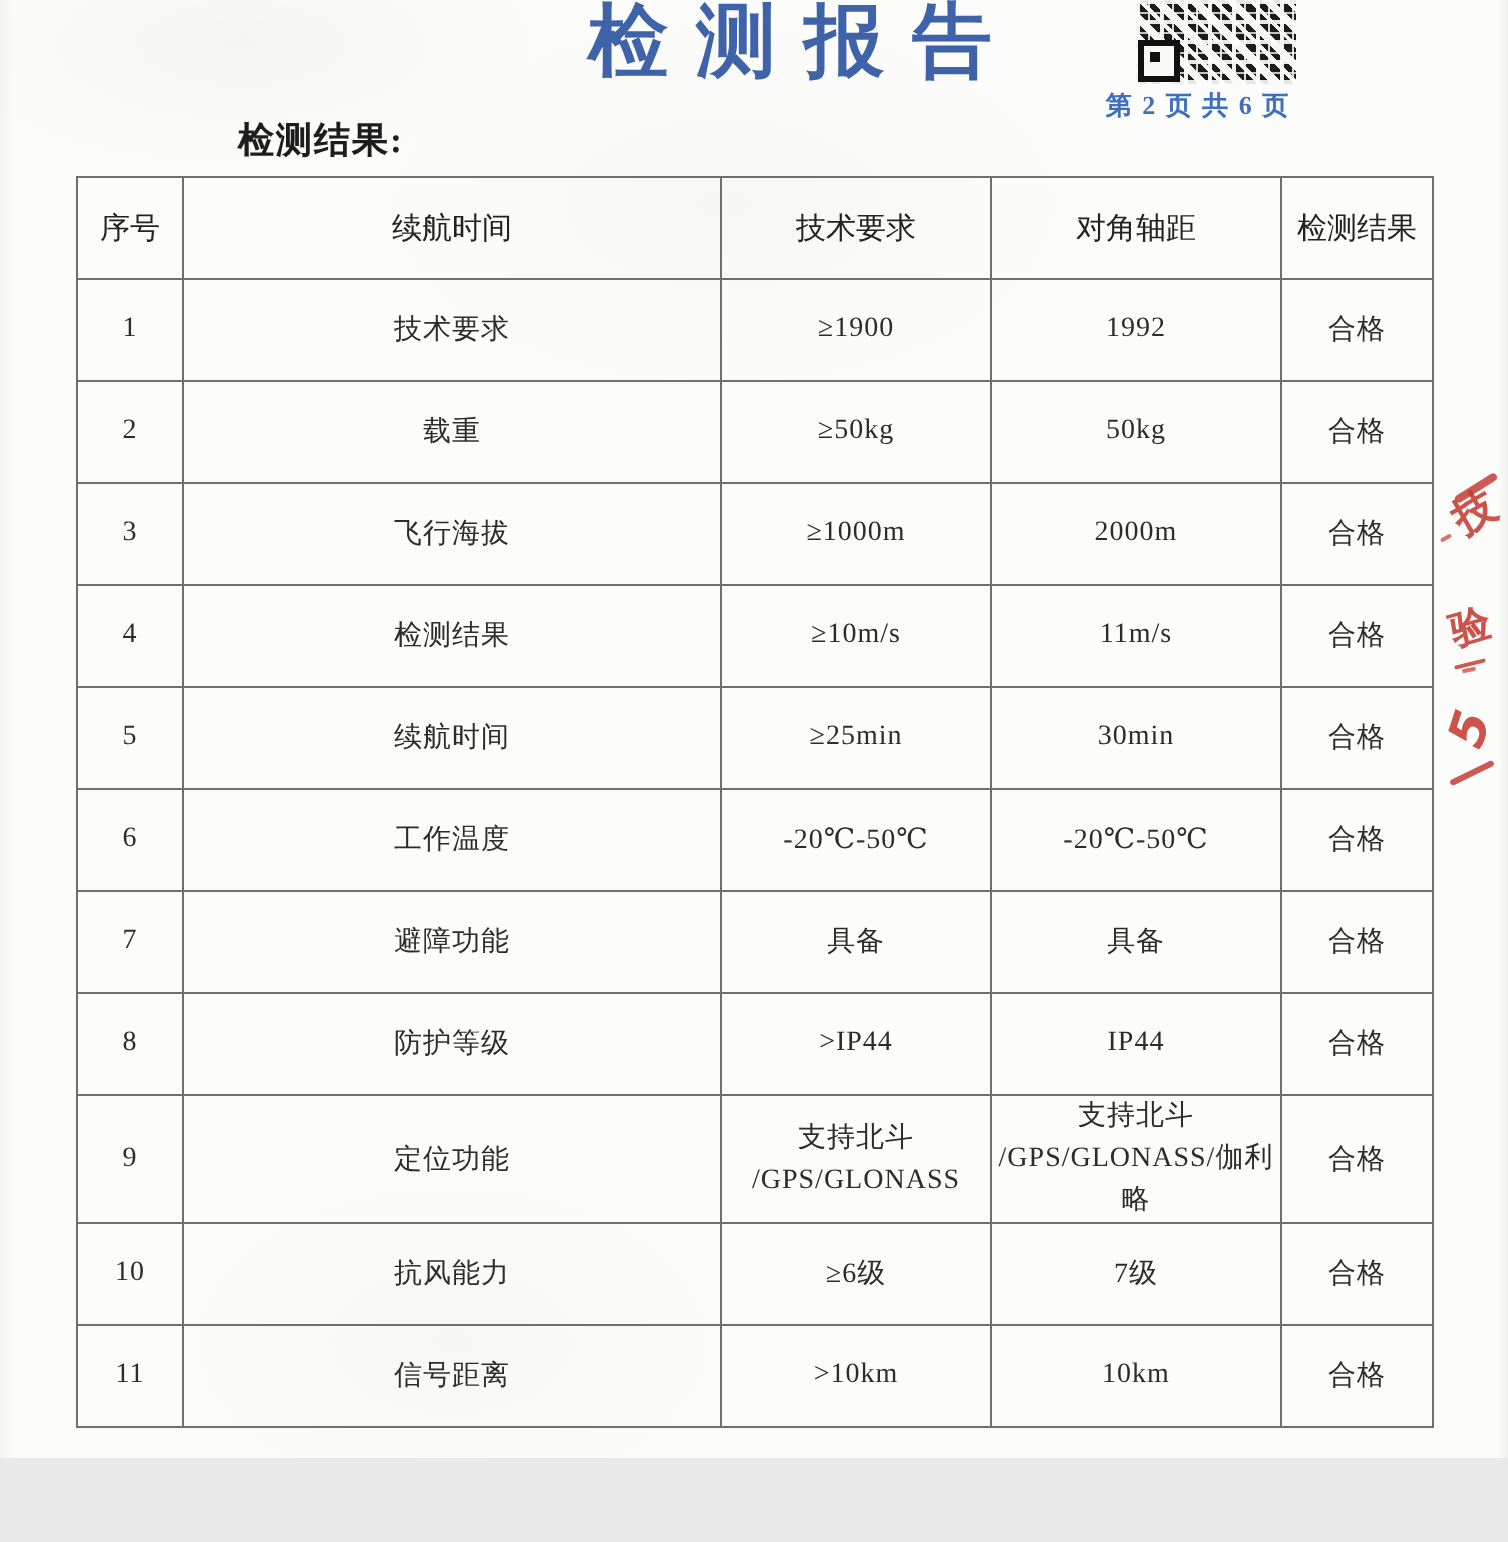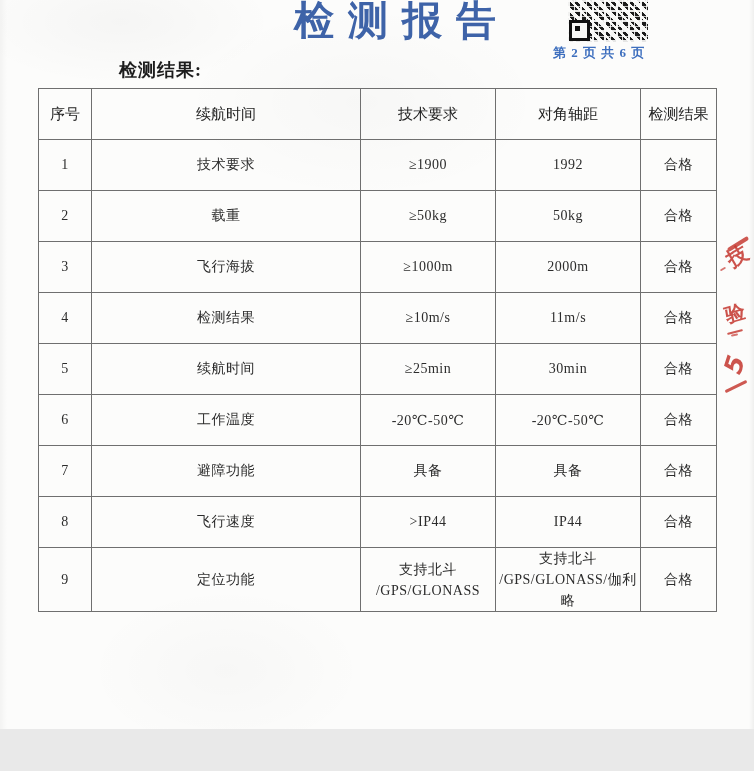--- a/index.html
+++ b/index.html
@@ -163,32 +163,46 @@
     </tr>
     <tr>
       <td>7</td>
       <td>避障功能</td>
       <td>具备</td>
       <td>具备</td>
       <td>合格</td>
     </tr>
     <tr>
       <td>8</td>
-      <td>飞行速度</td>
+      <td>防护等级</td>
       <td>&gt;IP44</td>
       <td>IP44</td>
       <td>合格</td>
     </tr>
     <tr>
       <td>9</td>
       <td>定位功能</td>
       <td class="multiline">支持北斗
 /GPS/GLONASS</td>
       <td class="multiline">支持北斗
 /GPS/GLONASS/伽利略</td>
+      <td>合格</td>
+    </tr>
+    <tr>
+      <td>10</td>
+      <td>抗风能力</td>
+      <td>≥6级</td>
+      <td>7级</td>
+      <td>合格</td>
+    </tr>
+    <tr>
+      <td>11</td>
+      <td>信号距离</td>
+      <td>&gt;10km</td>
+      <td>10km</td>
       <td>合格</td>
     </tr>
   </tbody>
     </table>
 
   <div class="stamp-stroke stroke-1"></div>
   <div class="stamp-frag frag-1">技</div>
   <div class="stamp-tick tick-1"></div>
   <div class="stamp-frag frag-2">验</div>
   <div class="stamp-stroke stroke-2"></div>

